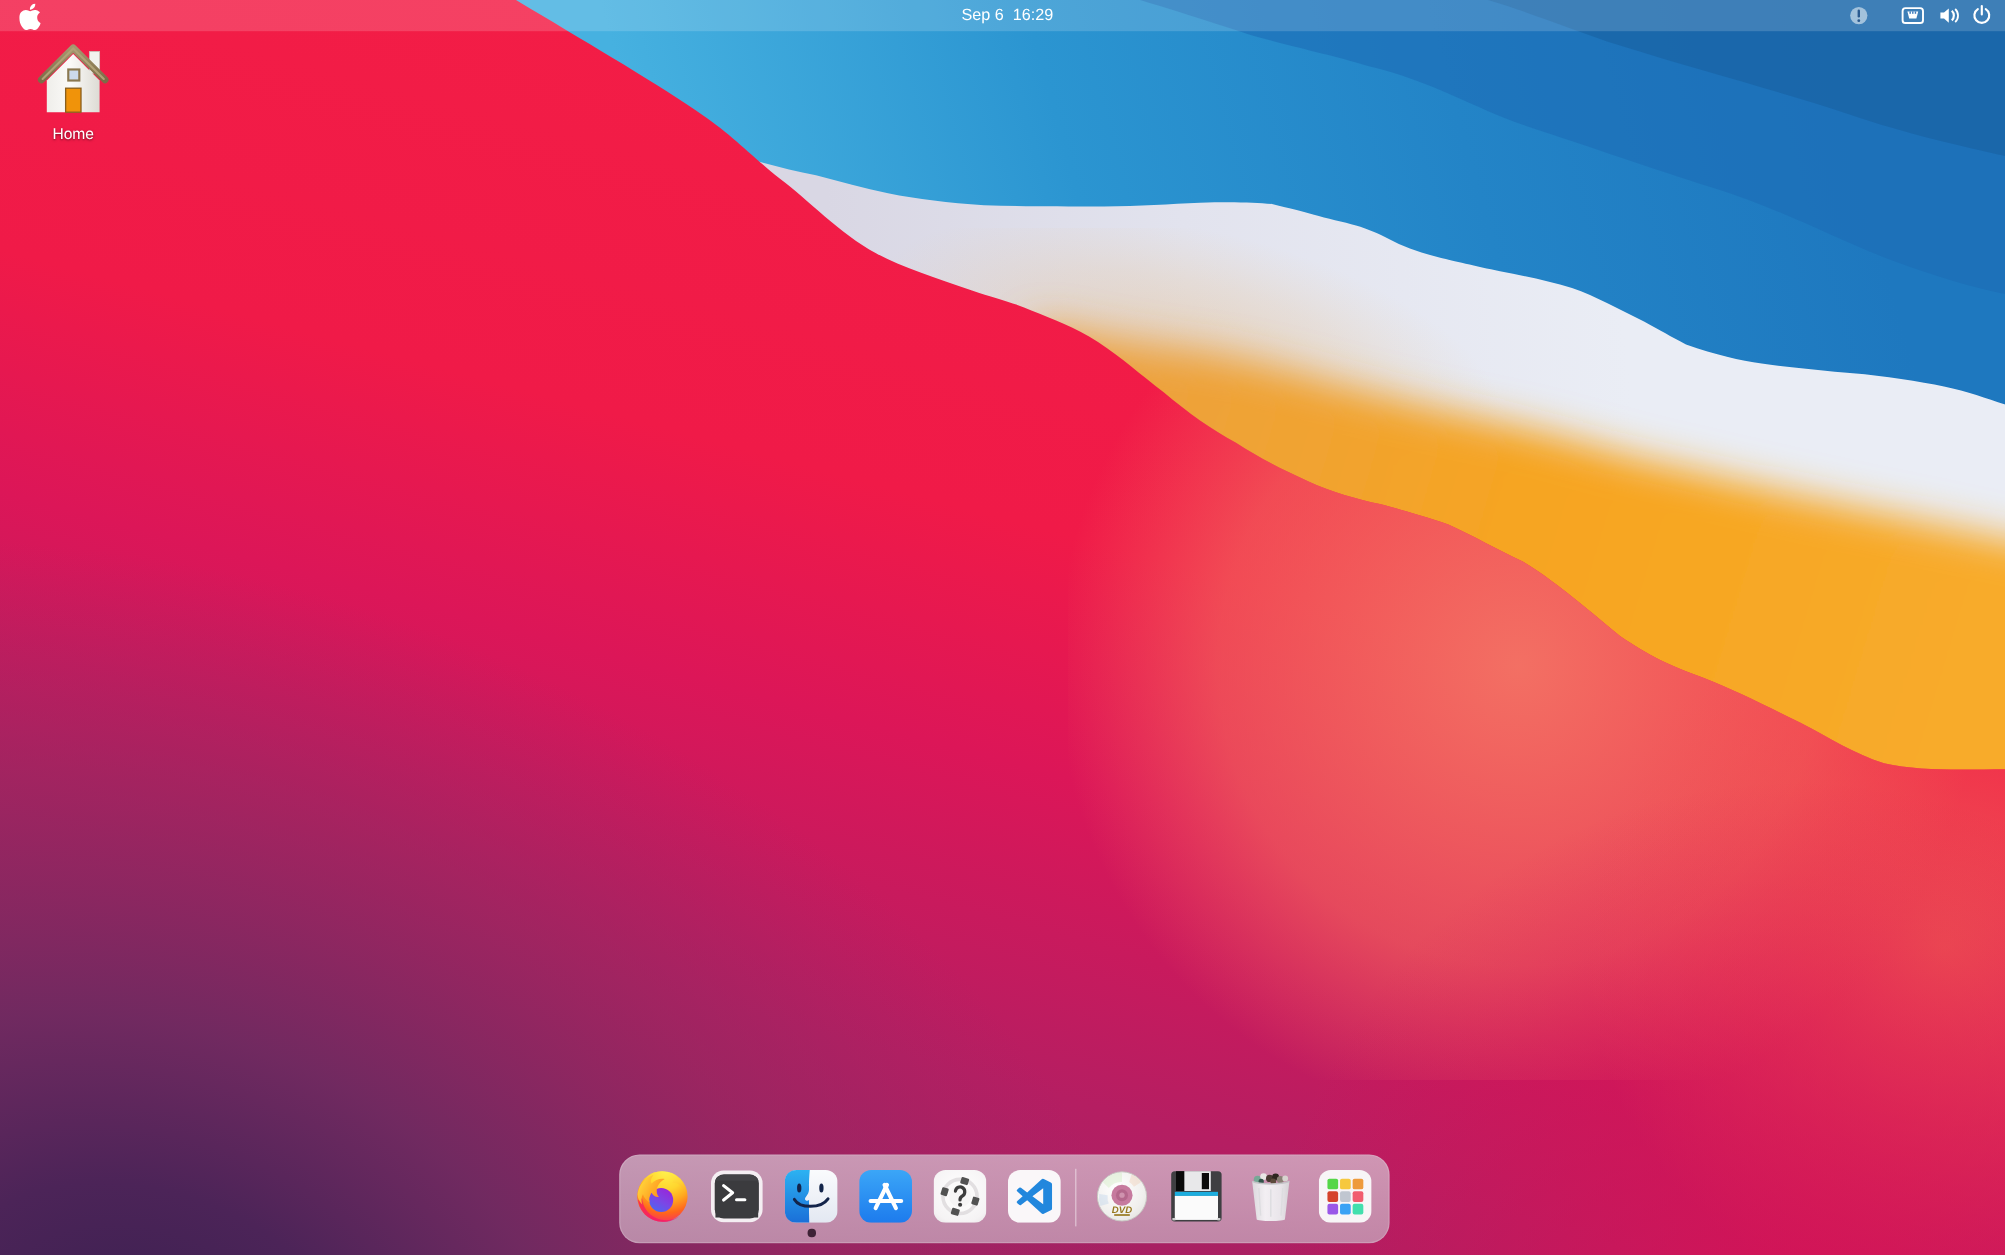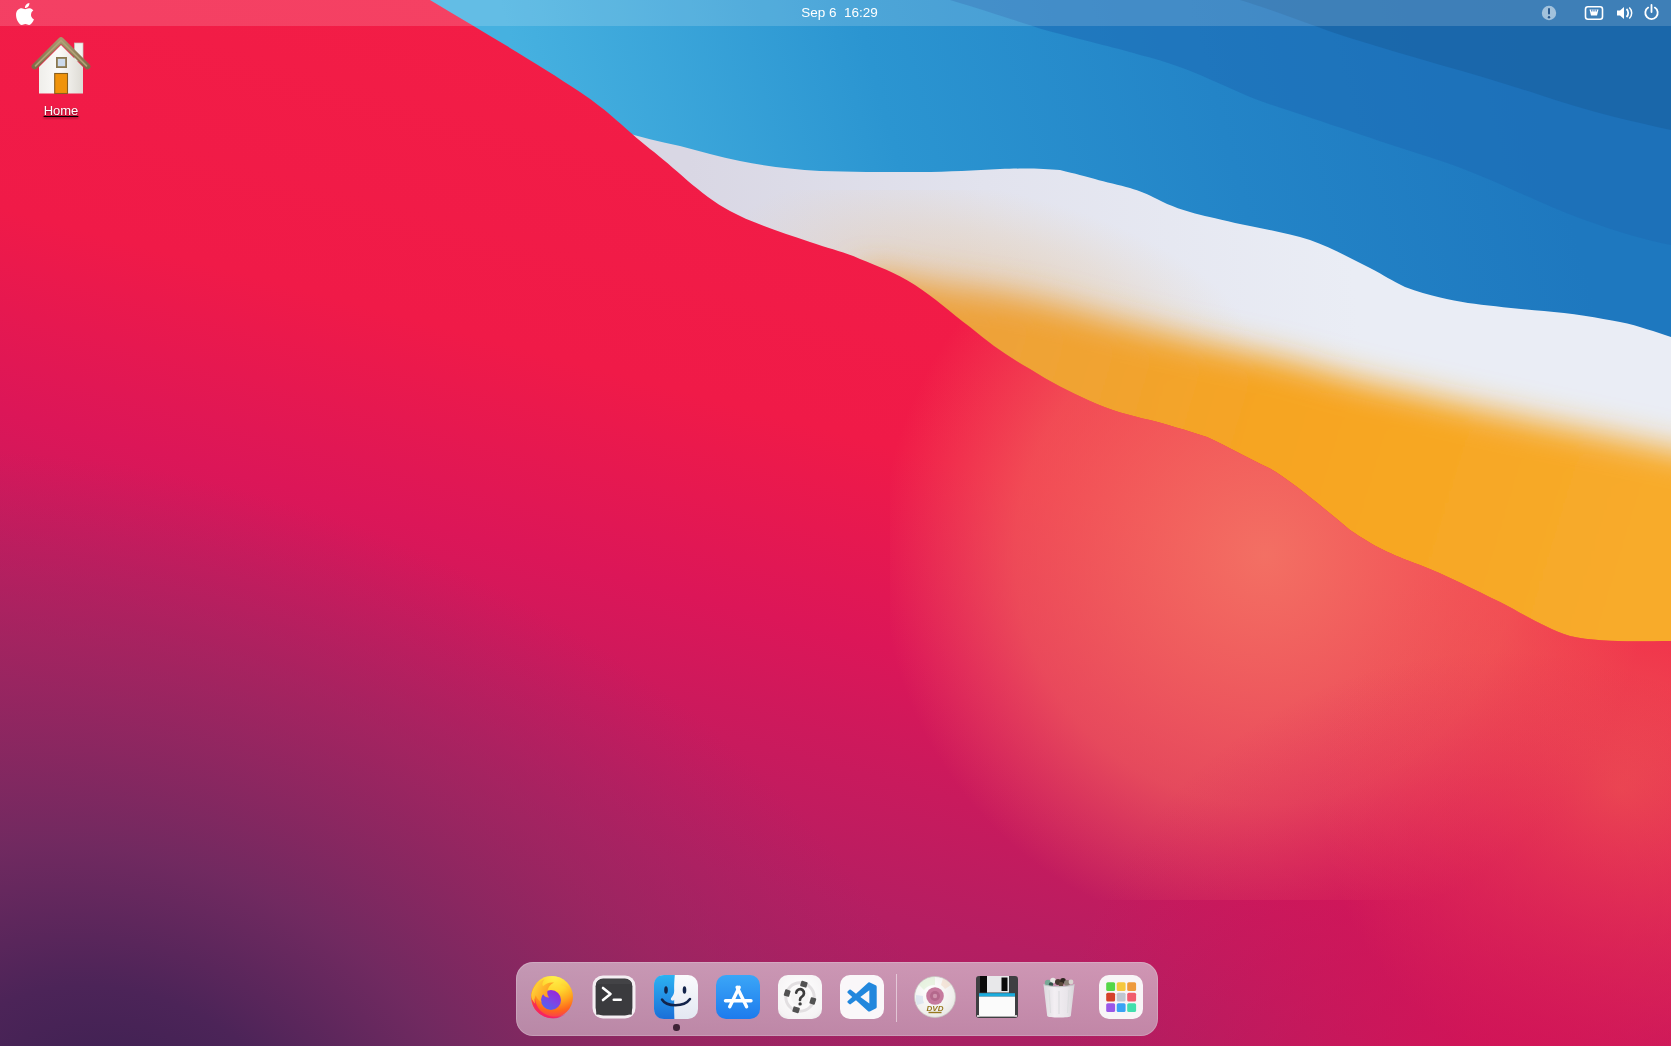--- a/index.html
+++ b/index.html
@@ -1,21 +1,21 @@
 <!DOCTYPE html>
 <html><head>
 <meta charset="utf-8">
 <style>
 html,body{margin:0;padding:0;width:1671px;height:1046px;overflow:hidden;font-family:"Liberation Sans",sans-serif;}
 #wall{position:absolute;left:0;top:0;z-index:0;}
 #bar{position:absolute;left:0;top:0;width:1671px;height:26px;background:rgba(255,255,255,0.16);z-index:10;}
 #clock{position:absolute;left:4px;top:0;width:1671px;height:26px;line-height:26px;text-align:center;color:#fff;font-size:13.5px;z-index:11;}
 #apple{position:absolute;left:15.5px;top:2.5px;z-index:11;}
 #tray{position:absolute;right:0px;top:0px;height:26px;z-index:11;}
-#homeicon{position:absolute;left:30px;top:36px;width:62px;text-align:center;z-index:5;text-decoration:underline;}
+#homeicon{position:absolute;left:30px;top:36px;width:62px;text-align:center;z-index:5;}
 #homelabel{color:#fff;font-size:13px;margin-top:3px;text-shadow:0 1px 2px rgba(0,0,0,0.55);}
 #dock{position:absolute;left:516px;top:962px;width:642px;height:74px;background:linear-gradient(rgba(213,184,203,0.78), rgba(197,157,182,0.82));border-radius:17px;box-shadow:inset 0 0 0 1px rgba(255,255,255,0.18);z-index:10;}
 .di{position:absolute;top:975px;width:44px;height:44px;z-index:12;}
 #fdot{position:absolute;left:673px;top:1024px;width:6.5px;height:6.5px;border-radius:50%;background:#3e2236;z-index:11;}
 #sep{position:absolute;left:896px;top:974px;width:1px;height:48px;background:rgba(255,255,255,0.5);z-index:11;}
 </style>
 </head>
 <body>
 <svg id="wall" width="1671" height="1046" viewBox="0 0 1671 1046">
 <defs>

